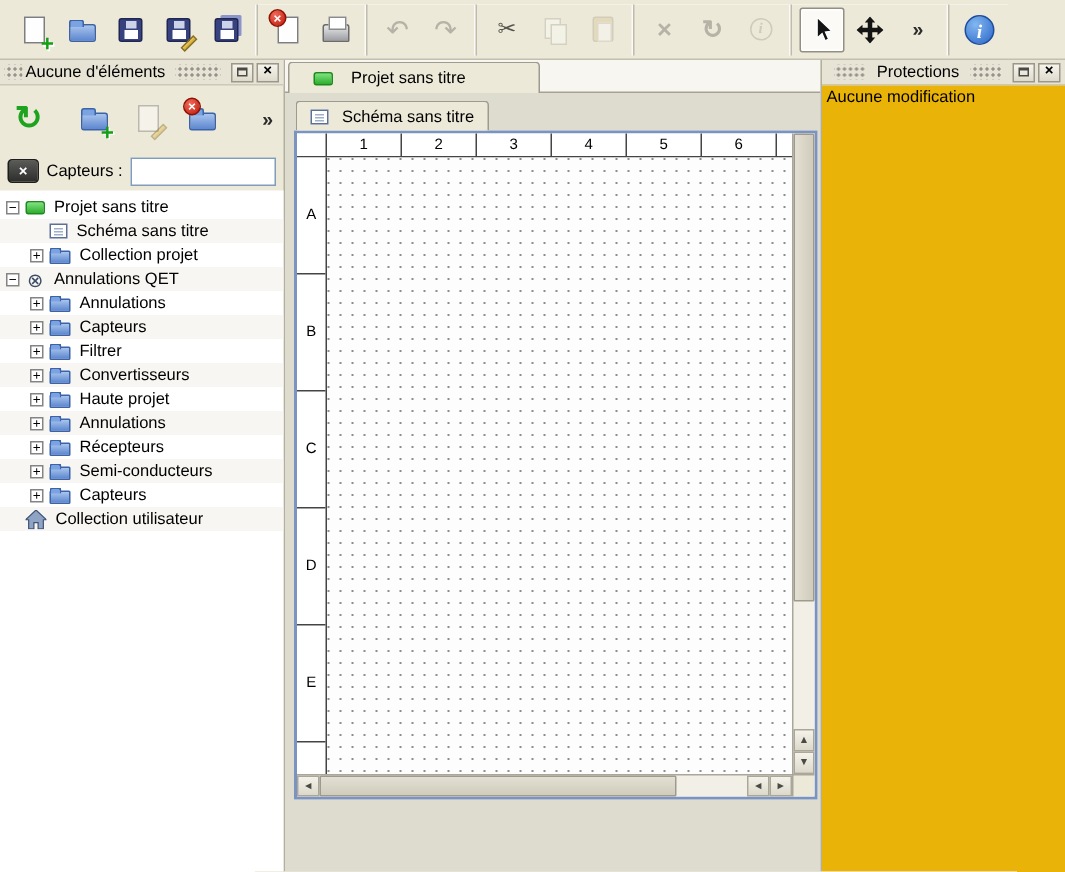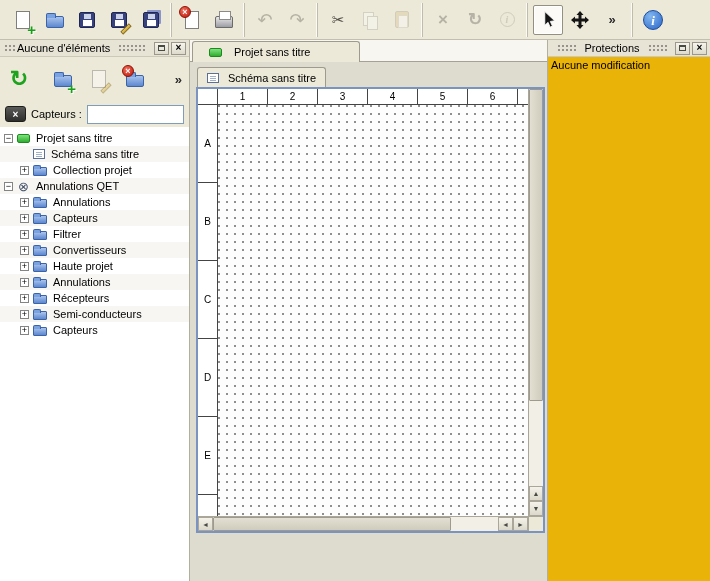--- a/index.html
+++ b/index.html
@@ -309,20 +309,27 @@
           <div class="tree-row" style="padding-left: 20px;">
             <span class="exp">+</span>
             <span class="ti ti-folder"></span>
             <span class="tree-label">Semi-conducteurs</span>
           </div>
           <div class="tree-row" style="padding-left: 20px;">
             <span class="exp">+</span>
             <span class="ti ti-folder"></span>
             <span class="tree-label">Capteurs</span>
           </div>
+          <div class="tree-row" style="padding-left: 4px;">
+            <span class="exp hid"></span>
+            <span class="ti ti-home"><svg width="14" height="13" viewBox="0 0 14 13">
+                <path d="M7,0 L14,6.5 H11.9 V12.5 H8.4 V8.4 H5.6 V12.5 H2.1 V6.5 H0 Z" fill="#8fa3c4" stroke="#3f5375" stroke-width="0.8"></path>
+              </svg></span>
+            <span class="tree-label">Collection utilisateur</span>
+          </div>
         </div>
     </div>
 
     <div class="center">
       <div class="mdi-tabbar">
         <div class="mdi-tab">
           <span class="ti ti-project"></span>
           <span>Projet sans titre</span>
         </div>
         <div class="mdi-tabbar-rest"></div>

